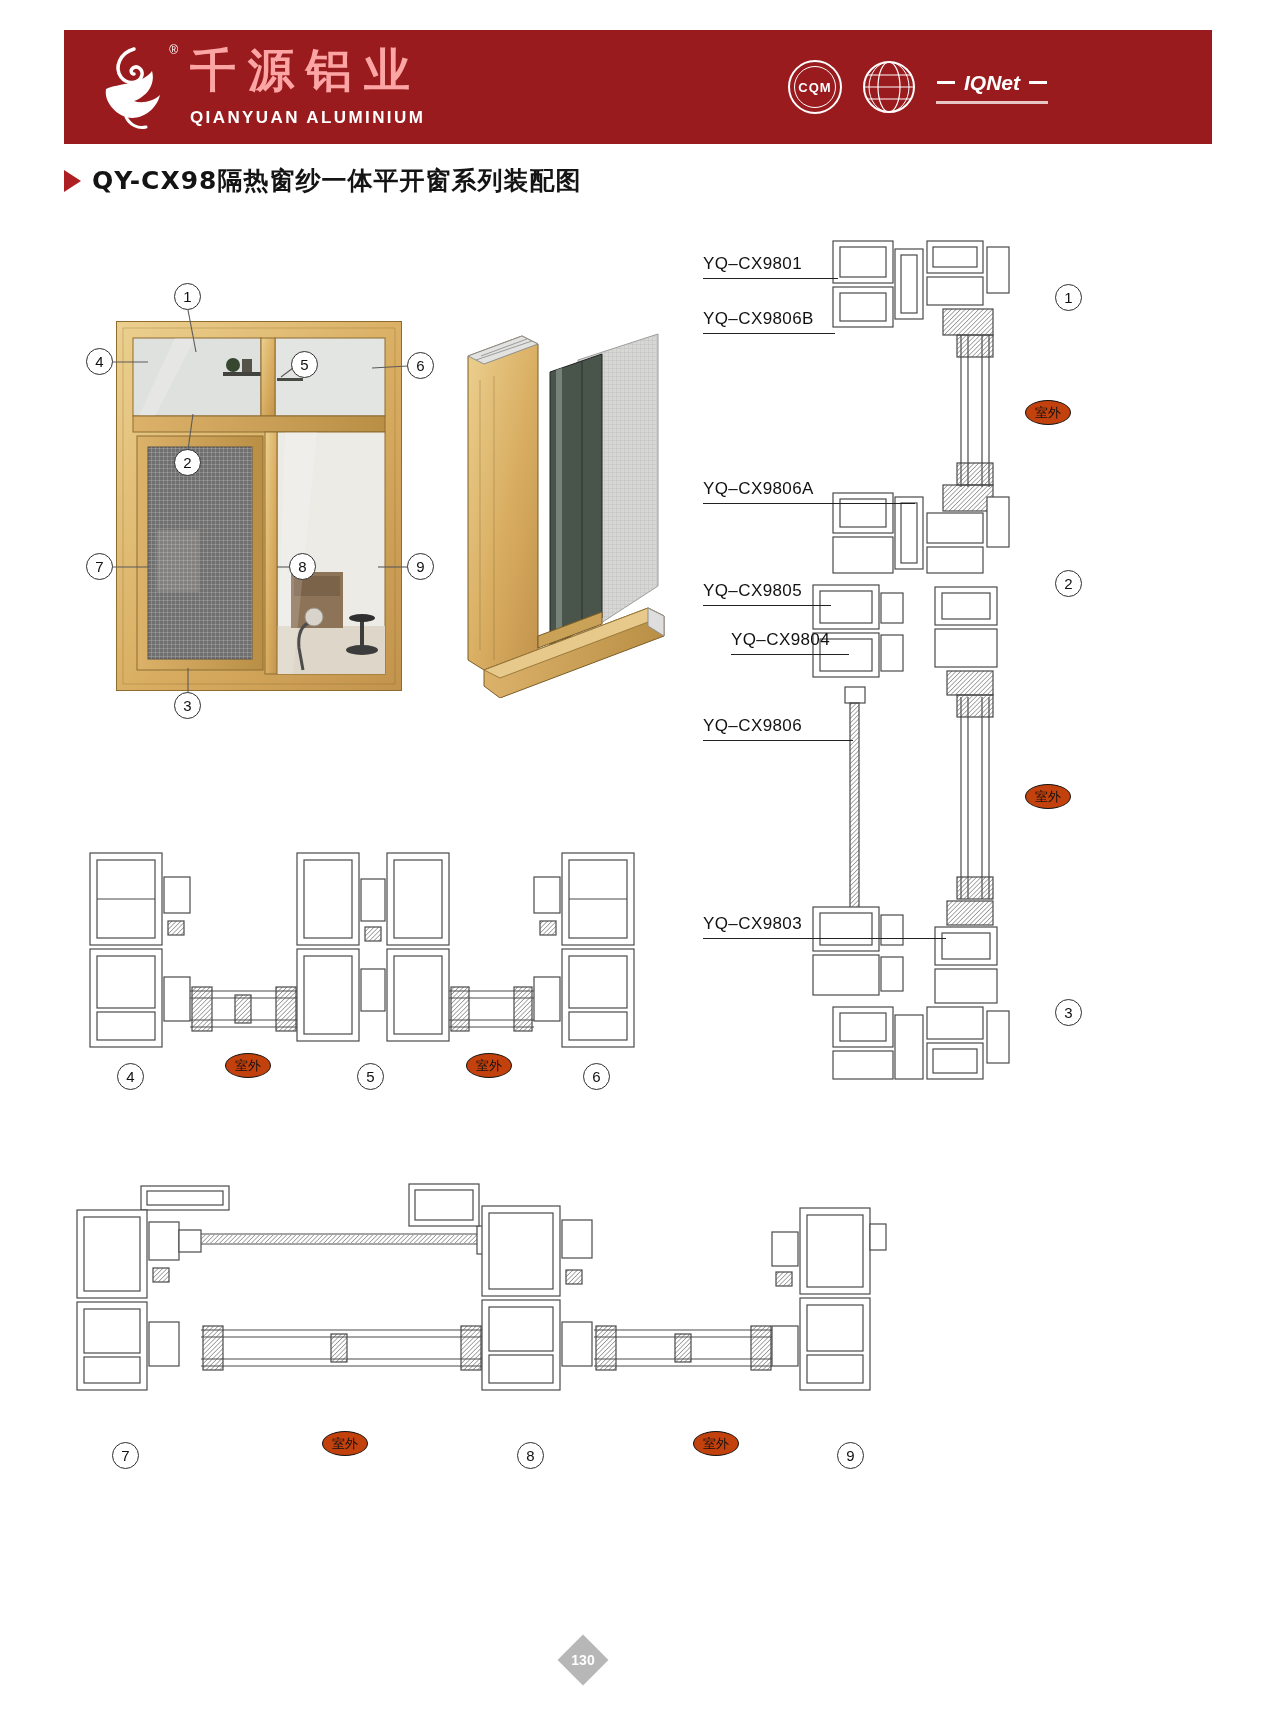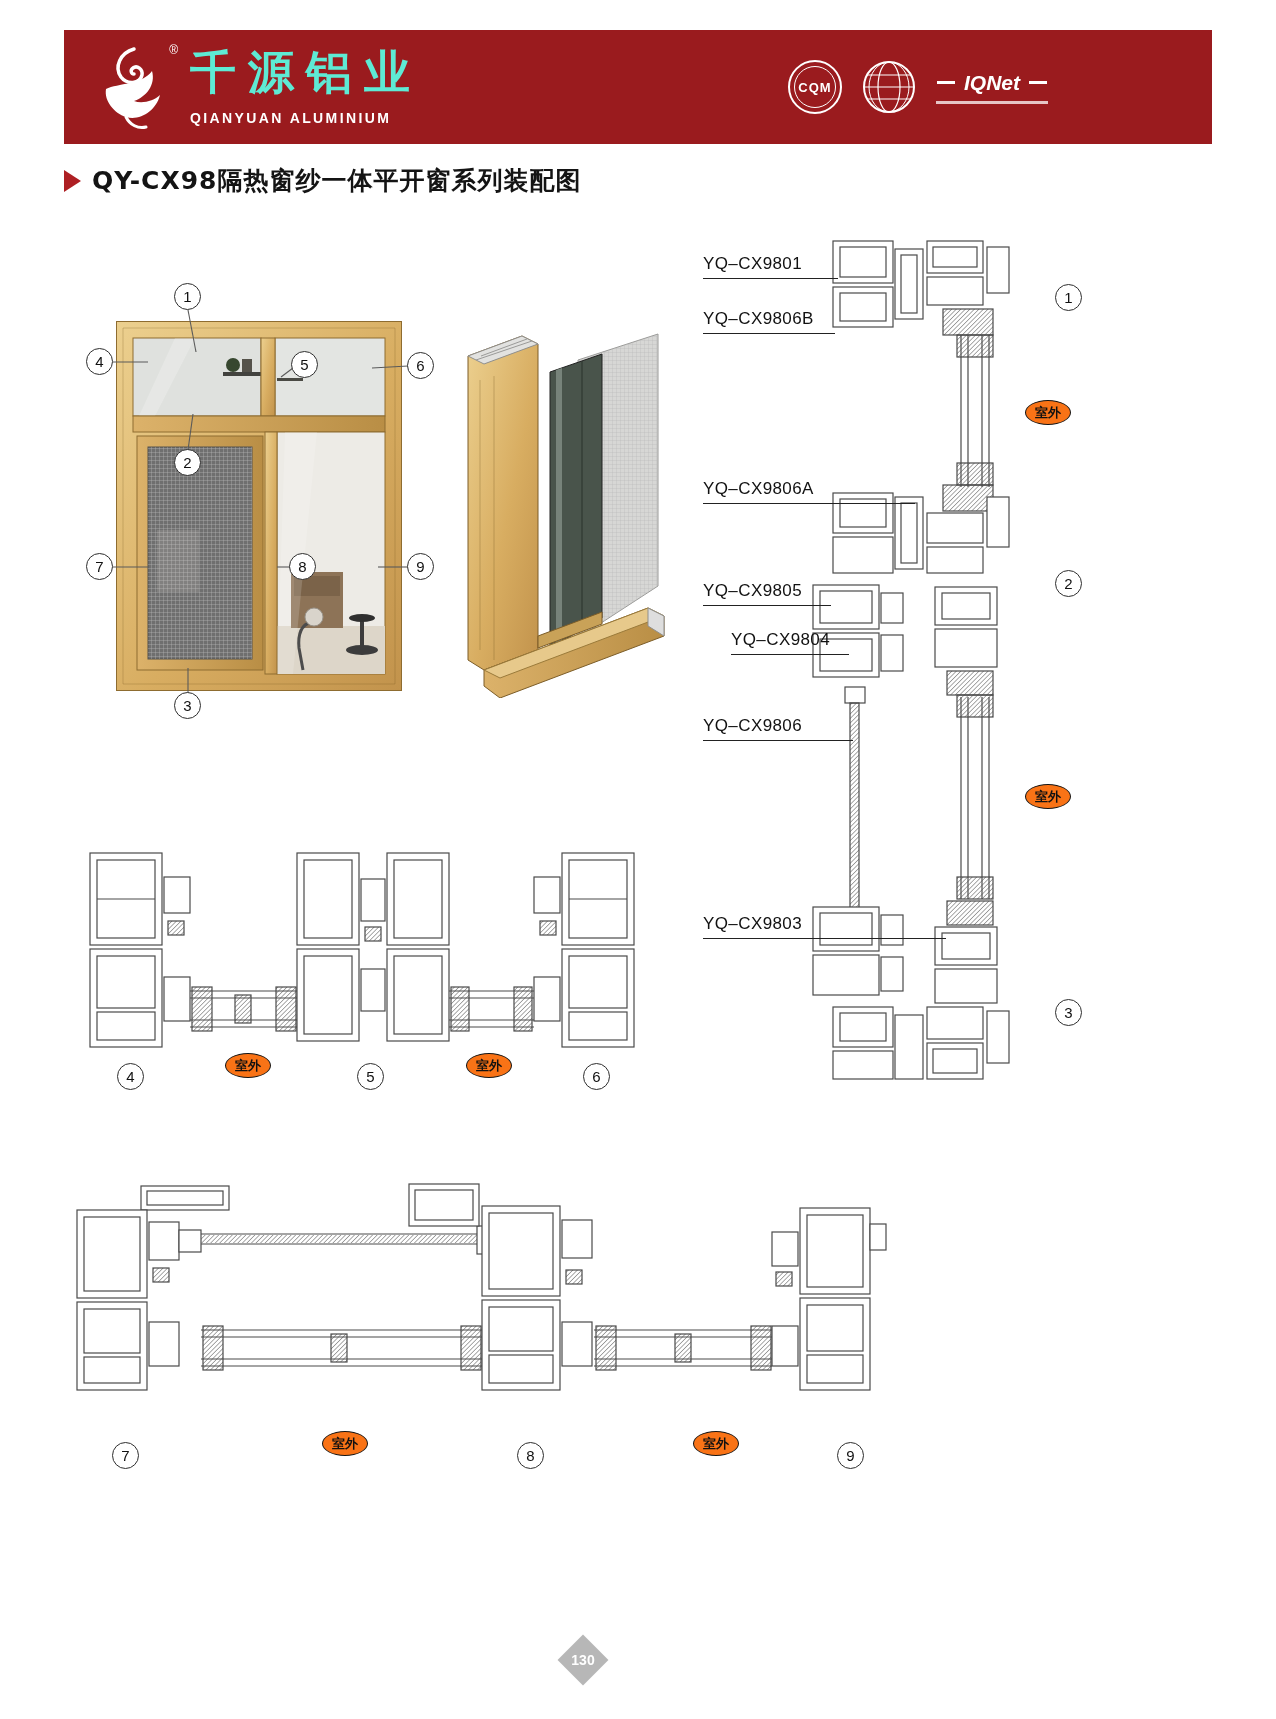--- a/index.html
+++ b/index.html
@@ -7,45 +7,45 @@
   body { font-family:"Liberation Sans", sans-serif; color:#111; }
   .page { position:relative; width:1276px; height:1719px; background:#fff; margin:0 auto; overflow:hidden; }
   .abs { position:absolute; }
 
   
   .band { left:64px; top:30px; width:1148px; height:114px; background:#9a1b1e;
           display:flex; align-items:center; padding:0 26px; }
   .logo-wrap { position:relative; width:86px; height:92px; flex:0 0 auto; }
   .reg { position:absolute; right:-2px; top:2px; color:#fff; font-size:12px; }
   .brand-text { margin-left:14px; }
-  .brand-cn { color:#5eead4; font-size:46px; font-weight:bold; letter-spacing:12px; line-height:1.05;
+  .brand-cn { color:#fca5a5; font-size:46px; font-weight:bold; letter-spacing:12px; line-height:1.05;
               font-family:"DejaVu Sans", sans-serif; }
-  .brand-en { color:#fff; font-size:14px; font-weight:bold; letter-spacing:2.4px; margin-top:13px; }
+  .brand-en { color:#fff; font-size:17px; font-weight:bold; letter-spacing:2.4px; margin-top:13px; }
   .badges { margin-left:auto; margin-right:138px; display:flex; align-items:center; gap:20px; }
   .badge-circle { width:54px; height:54px; border:2px solid #fff; border-radius:50%;
                   display:flex; align-items:center; justify-content:center; position:relative; }
   .badge-circle::after { content:""; position:absolute; inset:4px; border:1px solid #fff; border-radius:50%; }
   .badge-circle span { color:#fff; font-weight:bold; font-size:13px; letter-spacing:1px; }
   .iqnet { display:flex; flex-direction:column; align-items:center; gap:6px; }
   .iqnet-row { display:flex; align-items:center; gap:9px; color:#fff; font-size:21px; font-weight:bold; font-style:italic; }
   .iqnet .dash { width:18px; height:2.5px; background:#fff; }
   .iqnet-tagline { width:112px; height:3px; background:rgba(255,255,255,.75); }
 
   
   .title-row { left:64px; top:164px; display:flex; align-items:center; gap:11px; }
   .bullet { width:0; height:0; border-left:17px solid #ae1f23; border-top:11px solid transparent; border-bottom:11px solid transparent; }
   .title-text { font-size:25px; font-weight:bold; letter-spacing:1px; color:#141414;
                 font-family:"DejaVu Sans", sans-serif; }
 
   
   .callout { width:27px; height:27px; border:1.6px solid #2e2e2e; border-radius:50%; background:#fff;
              display:flex; align-items:center; justify-content:center; font-size:15px; color:#111; z-index:5; }
   
-  .oval { width:46px; height:25px; border:1.7px solid #161616; border-radius:50%; background:#f97316;
-          display:flex; align-items:center; justify-content:center; font-size:13px; font-weight:bold;
+  .oval { width:46px; height:25px; border:1.7px solid #161616; border-radius:50%; background:#c2410c;
+          display:flex; align-items:center; justify-content:center; font-size:13px; font-weight:normal;
           font-family:"DejaVu Sans", sans-serif; z-index:5; }
 
   
   .part-label { font-size:17px; color:#111; border-bottom:1.5px solid #222; padding-bottom:4px;
                 letter-spacing:.4px; z-index:4; }
 
   
   .page-diamond { width:36px; height:36px; background:#b7b7b7; transform:rotate(45deg); }
   .page-num { width:100%; height:100%; transform:rotate(-45deg); display:flex; align-items:center;
               justify-content:center; color:#fff; font-size:14px; font-weight:bold; }

